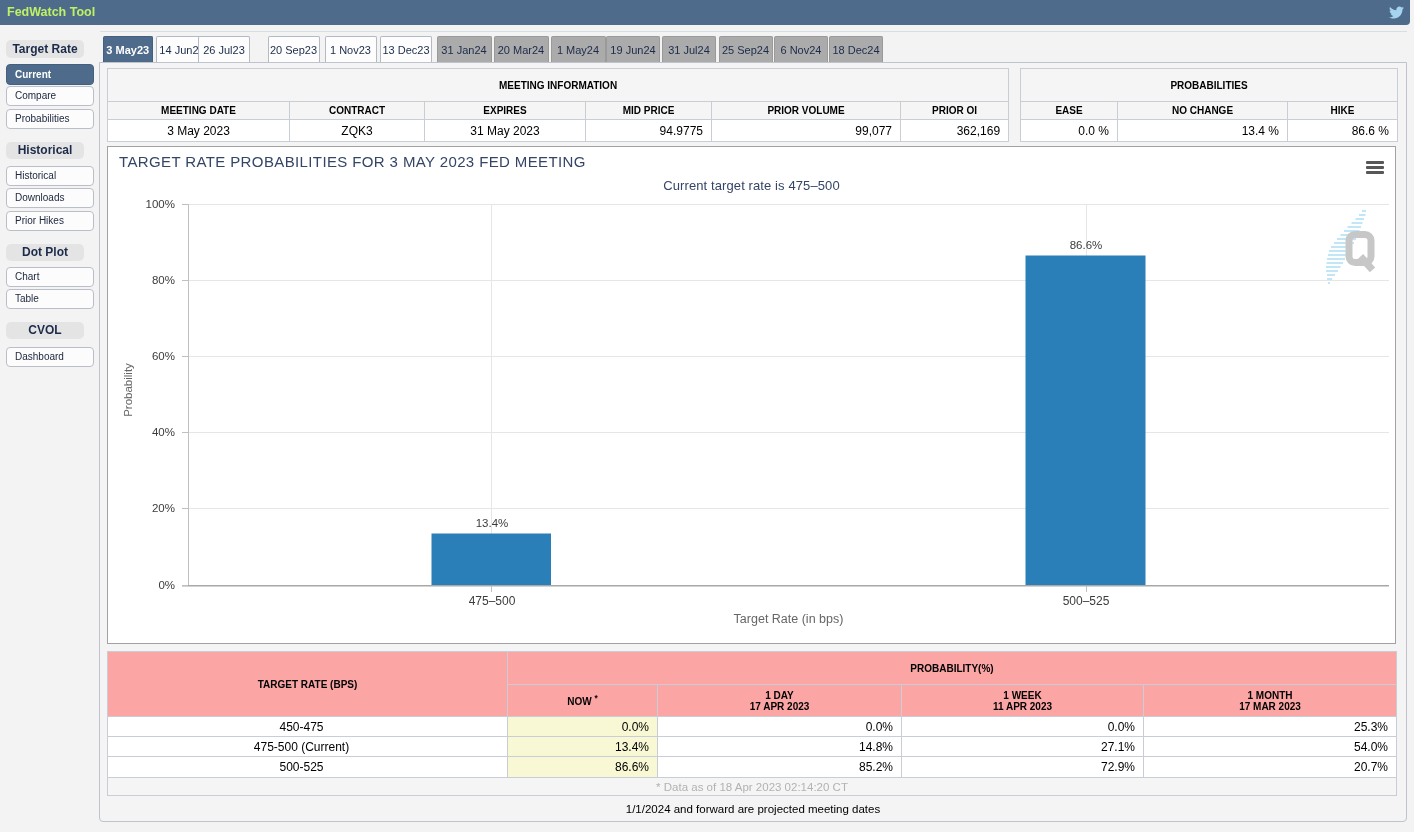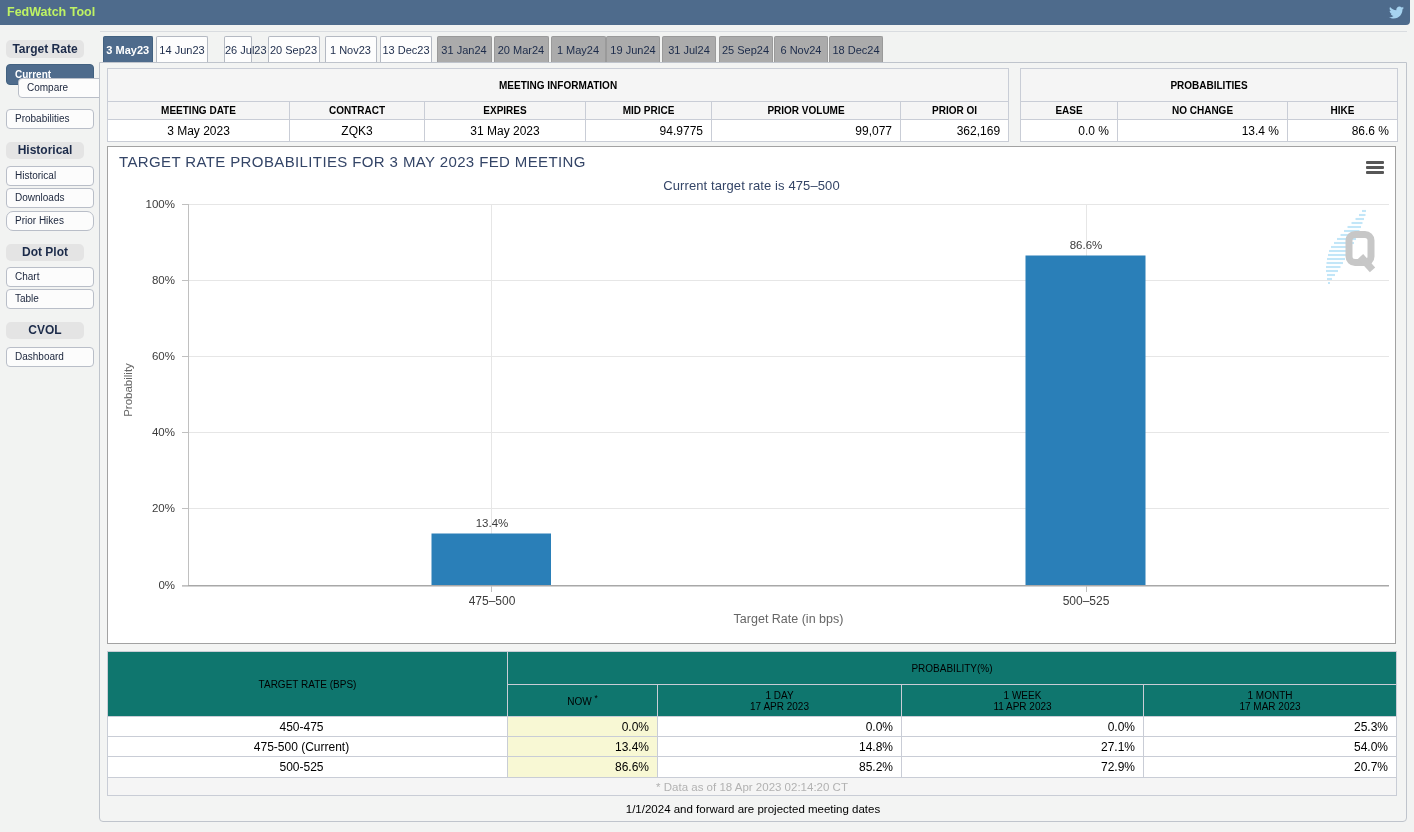--- a/index.html
+++ b/index.html
@@ -25,57 +25,57 @@
 table.info td, table.info th { border:1px solid #c9cdd6; font-size:10px; color:#000; overflow:hidden; white-space:nowrap; }
 table.info .ttl { height:33px; background:#f5f5f5; text-align:center; font-weight:bold; }
 table.info .hdr { height:18px; background:#f5f5f5; text-align:center; font-weight:bold; }
 table.info .val { height:22px; background:#fff; font-size:12px; text-align:center; }
 table.info .val.r { text-align:right; padding-right:8px; }
 
 #chartbox { left:107px; top:146px; width:1289px; height:498px; background:#fff; border:1px solid #a2a2a2; }
 
 table.bot { border-collapse:collapse; table-layout:fixed; background:#fff; }
 table.bot td, table.bot th { border:1px solid #c9cdd6; font-size:10px; color:#000; overflow:hidden; white-space:nowrap; }
-table.bot .hdr { background:#0f766e; text-align:center; font-weight:normal; }
+table.bot .hdr { background:#fca5a5; text-align:center; font-weight:bold; }
 table.bot .d { font-size:12px; text-align:right; padding-right:8px; background:#fff; height:20px; }
 table.bot .d.c { text-align:center; padding-right:12px; }
 table.bot .d.y { background:#f8f8d4; }
 table.bot .foot { height:18px; background:#f5f5f5; text-align:center; color:#b2b2b2; font-size:11.5px; font-weight:normal; }
 #projnote { left:99px; top:803px; width:1308px; text-align:center; font-size:11.5px; color:#000; }
 </style>
 </head>
 <body>
 <div class="abs" id="topbar">
   <span class="t">FedWatch Tool</span>
   <svg width="17" height="15" viewBox="0 0 512 512">
       <path fill="#a6d3f0" d="M459.37 151.716c.325 4.548.325 9.097.325 13.645 0 138.72-105.583 298.558-298.558 298.558-59.452 0-114.68-17.219-161.137-47.106 8.447.974 16.568 1.299 25.34 1.299 49.055 0 94.213-16.568 130.274-44.832-46.132-.975-84.792-31.188-98.112-72.772 6.498.974 12.995 1.624 19.818 1.624 9.421 0 18.843-1.3 27.614-3.573-48.081-9.747-84.143-51.98-84.143-102.985v-1.299c13.969 7.797 30.214 12.67 47.431 13.319-28.264-18.843-46.781-51.005-46.781-87.391 0-19.492 5.197-37.36 14.294-52.954 51.655 63.675 129.3 105.258 216.365 109.807-1.624-7.797-2.599-15.918-2.599-24.04 0-57.828 46.782-104.934 104.934-104.934 30.213 0 57.502 12.67 76.67 33.137 23.715-4.548 46.456-13.32 66.599-25.34-7.798 24.366-24.366 44.833-46.132 57.827 21.117-2.273 41.584-8.122 60.426-16.243-14.292 20.791-32.161 39.308-52.628 54.253z"></path>
     </svg>
 </div>
 
 <div class="abs sbh" style="top:40px; height:18px; line-height:18px;">Target Rate</div>
 <div class="abs sbi sel" style="top:64px; height:21px; line-height:19px;">Current</div>
-<div class="abs sbi" style="top:78px; height:20px; line-height:18px;margin-left:12px;">Compare</div>
+<div class="abs sbi" style="top:86px; height:20px; line-height:18px;">Compare</div>
 <div class="abs sbi" style="top:109px; height:20px; line-height:18px;">Probabilities</div>
 <div class="abs sbh" style="top:142px; height:17px; line-height:17px;">Historical</div>
 <div class="abs sbi" style="top:166px; height:20px; line-height:18px;">Historical</div>
 <div class="abs sbi" style="top:188px; height:20px; line-height:18px;">Downloads</div>
-<div class="abs sbi" style="top:211px; height:20px; line-height:18px;border-radius:7px;">Prior Hikes</div>
+<div class="abs sbi" style="top:211px; height:20px; line-height:18px;">Prior Hikes</div>
 <div class="abs sbh" style="top:244px; height:17px; line-height:17px;">Dot Plot</div>
 <div class="abs sbi" style="top:267px; height:20px; line-height:18px;">Chart</div>
 <div class="abs sbi" style="top:289px; height:20px; line-height:18px;">Table</div>
 <div class="abs sbh" style="top:322px; height:17px; line-height:17px;">CVOL</div>
 <div class="abs sbi" style="top:347px; height:20px; line-height:18px;">Dashboard</div>
 
 <div class="abs" style="left:100px; top:31px; width:1307px; height:1px; background:#d9dce0;"></div>
 
 <div class="abs" id="panel"></div>
 
 <div class="abs tab sel" style="left:103px; width:49.5px;">3 May23</div>
 <div class="abs tab" style="left:156px; width:52px;">14 Jun23</div>
-<div class="abs tab" style="left:224px; width:28px;">26 Jul23</div>
+<div class="abs tab" style="left:198px; width:52px;">26 Jul23</div>
 <div class="abs tab" style="left:267.5px; width:52px;">20 Sep23</div>
 <div class="abs tab" style="left:324.5px; width:52px;">1 Nov23</div>
 <div class="abs tab" style="left:380px; width:52px;">13 Dec23</div>
 <div class="abs tab g" style="left:436.5px; width:55px;">31 Jan24</div>
 <div class="abs tab g" style="left:493.5px; width:55px;text-align:center;">20 Mar24</div>
 <div class="abs tab g" style="left:550.5px; width:55px;">1 May24</div>
 <div class="abs tab g" style="left:606px; width:54px;">19 Jun24</div>
 <div class="abs tab g" style="left:662px; width:54px;">31 Jul24</div>
 <div class="abs tab g" style="left:718.5px; width:54px;">25 Sep24</div>
 <div class="abs tab g" style="left:774px; width:54px;">6 Nov24</div>

